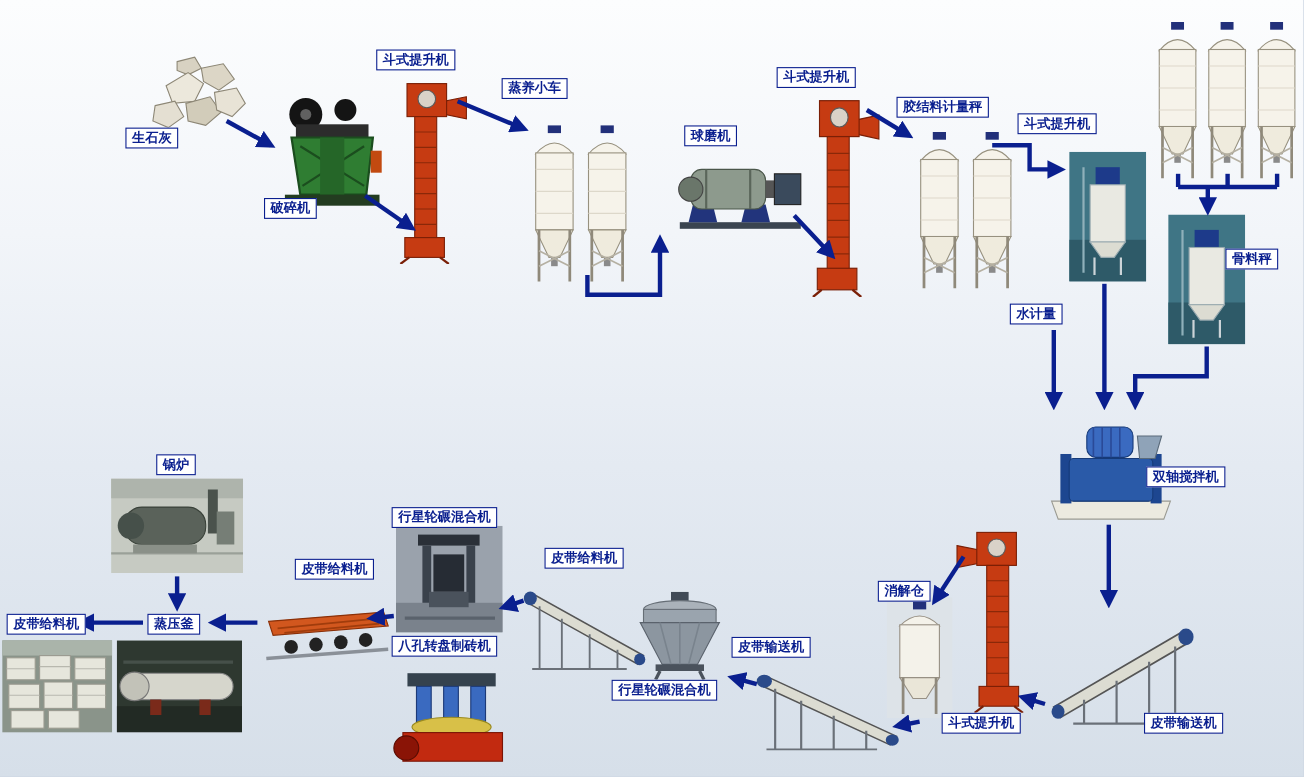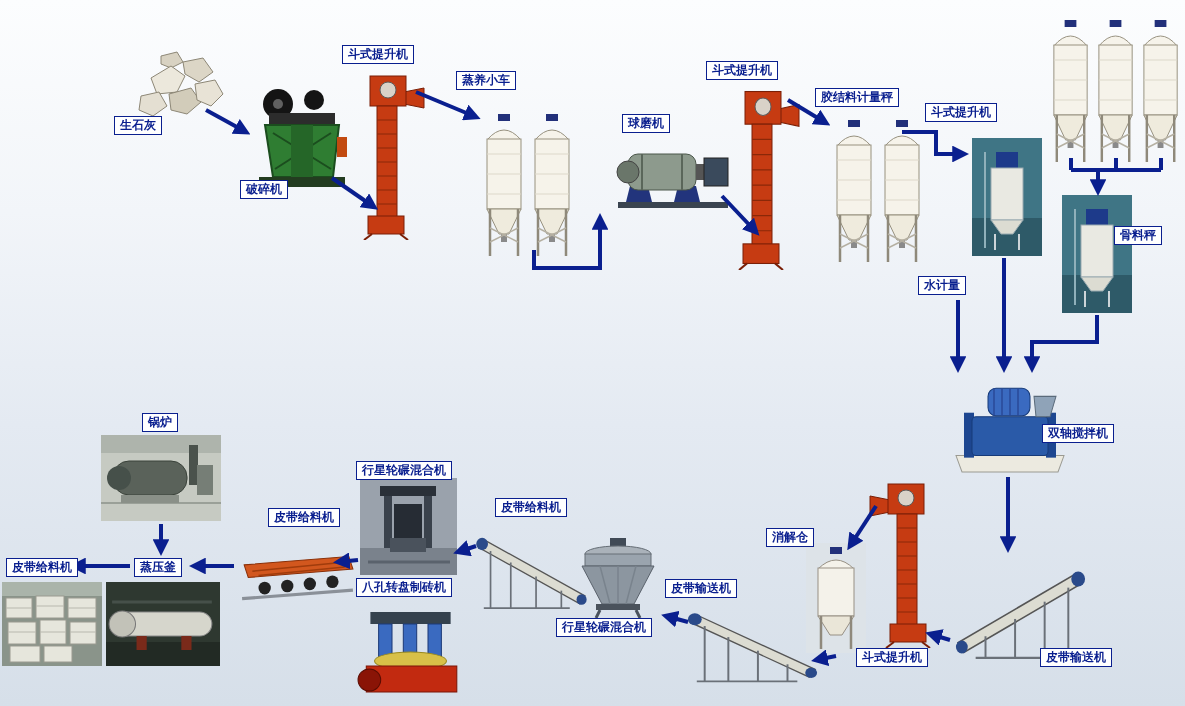--- a/index.html
+++ b/index.html
@@ -316,21 +316,21 @@
   <div class="lbl" style="left:342px;top:45px">斗式提升机</div>
   <div class="lbl" style="left:456px;top:71px">蒸养小车</div>
   <div class="lbl" style="left:622px;top:114px">球磨机</div>
   <div class="lbl" style="left:706px;top:61px">斗式提升机</div>
   <div class="lbl" style="left:815px;top:88px">胶结料计量秤</div>
   <div class="lbl" style="left:925px;top:103px">斗式提升机</div>
   <div class="lbl" style="left:1114px;top:226px">骨料秤</div>
   <div class="lbl" style="left:918px;top:276px">水计量</div>
   <div class="lbl" style="left:1042px;top:424px">双轴搅拌机</div>
   <div class="lbl" style="left:1040px;top:648px">皮带输送机</div>
-  <div class="lbl" style="left:766px;top:528px">消解仓</div>
+  <div class="lbl" style="left:798px;top:528px">消解仓</div>
   <div class="lbl" style="left:856px;top:648px">斗式提升机</div>
   <div class="lbl" style="left:665px;top:579px">皮带输送机</div>
   <div class="lbl" style="left:556px;top:618px">行星轮碾混合机</div>
   <div class="lbl" style="left:495px;top:498px">皮带给料机</div>
   <div class="lbl" style="left:356px;top:461px">行星轮碾混合机</div>
   <div class="lbl" style="left:356px;top:578px">八孔转盘制砖机</div>
   <div class="lbl" style="left:268px;top:508px">皮带给料机</div>
   <div class="lbl" style="left:134px;top:558px">蒸压釜</div>
   <div class="lbl" style="left:142px;top:413px">锅炉</div>
   <div class="lbl" style="left:6px;top:558px">皮带给料机</div>

